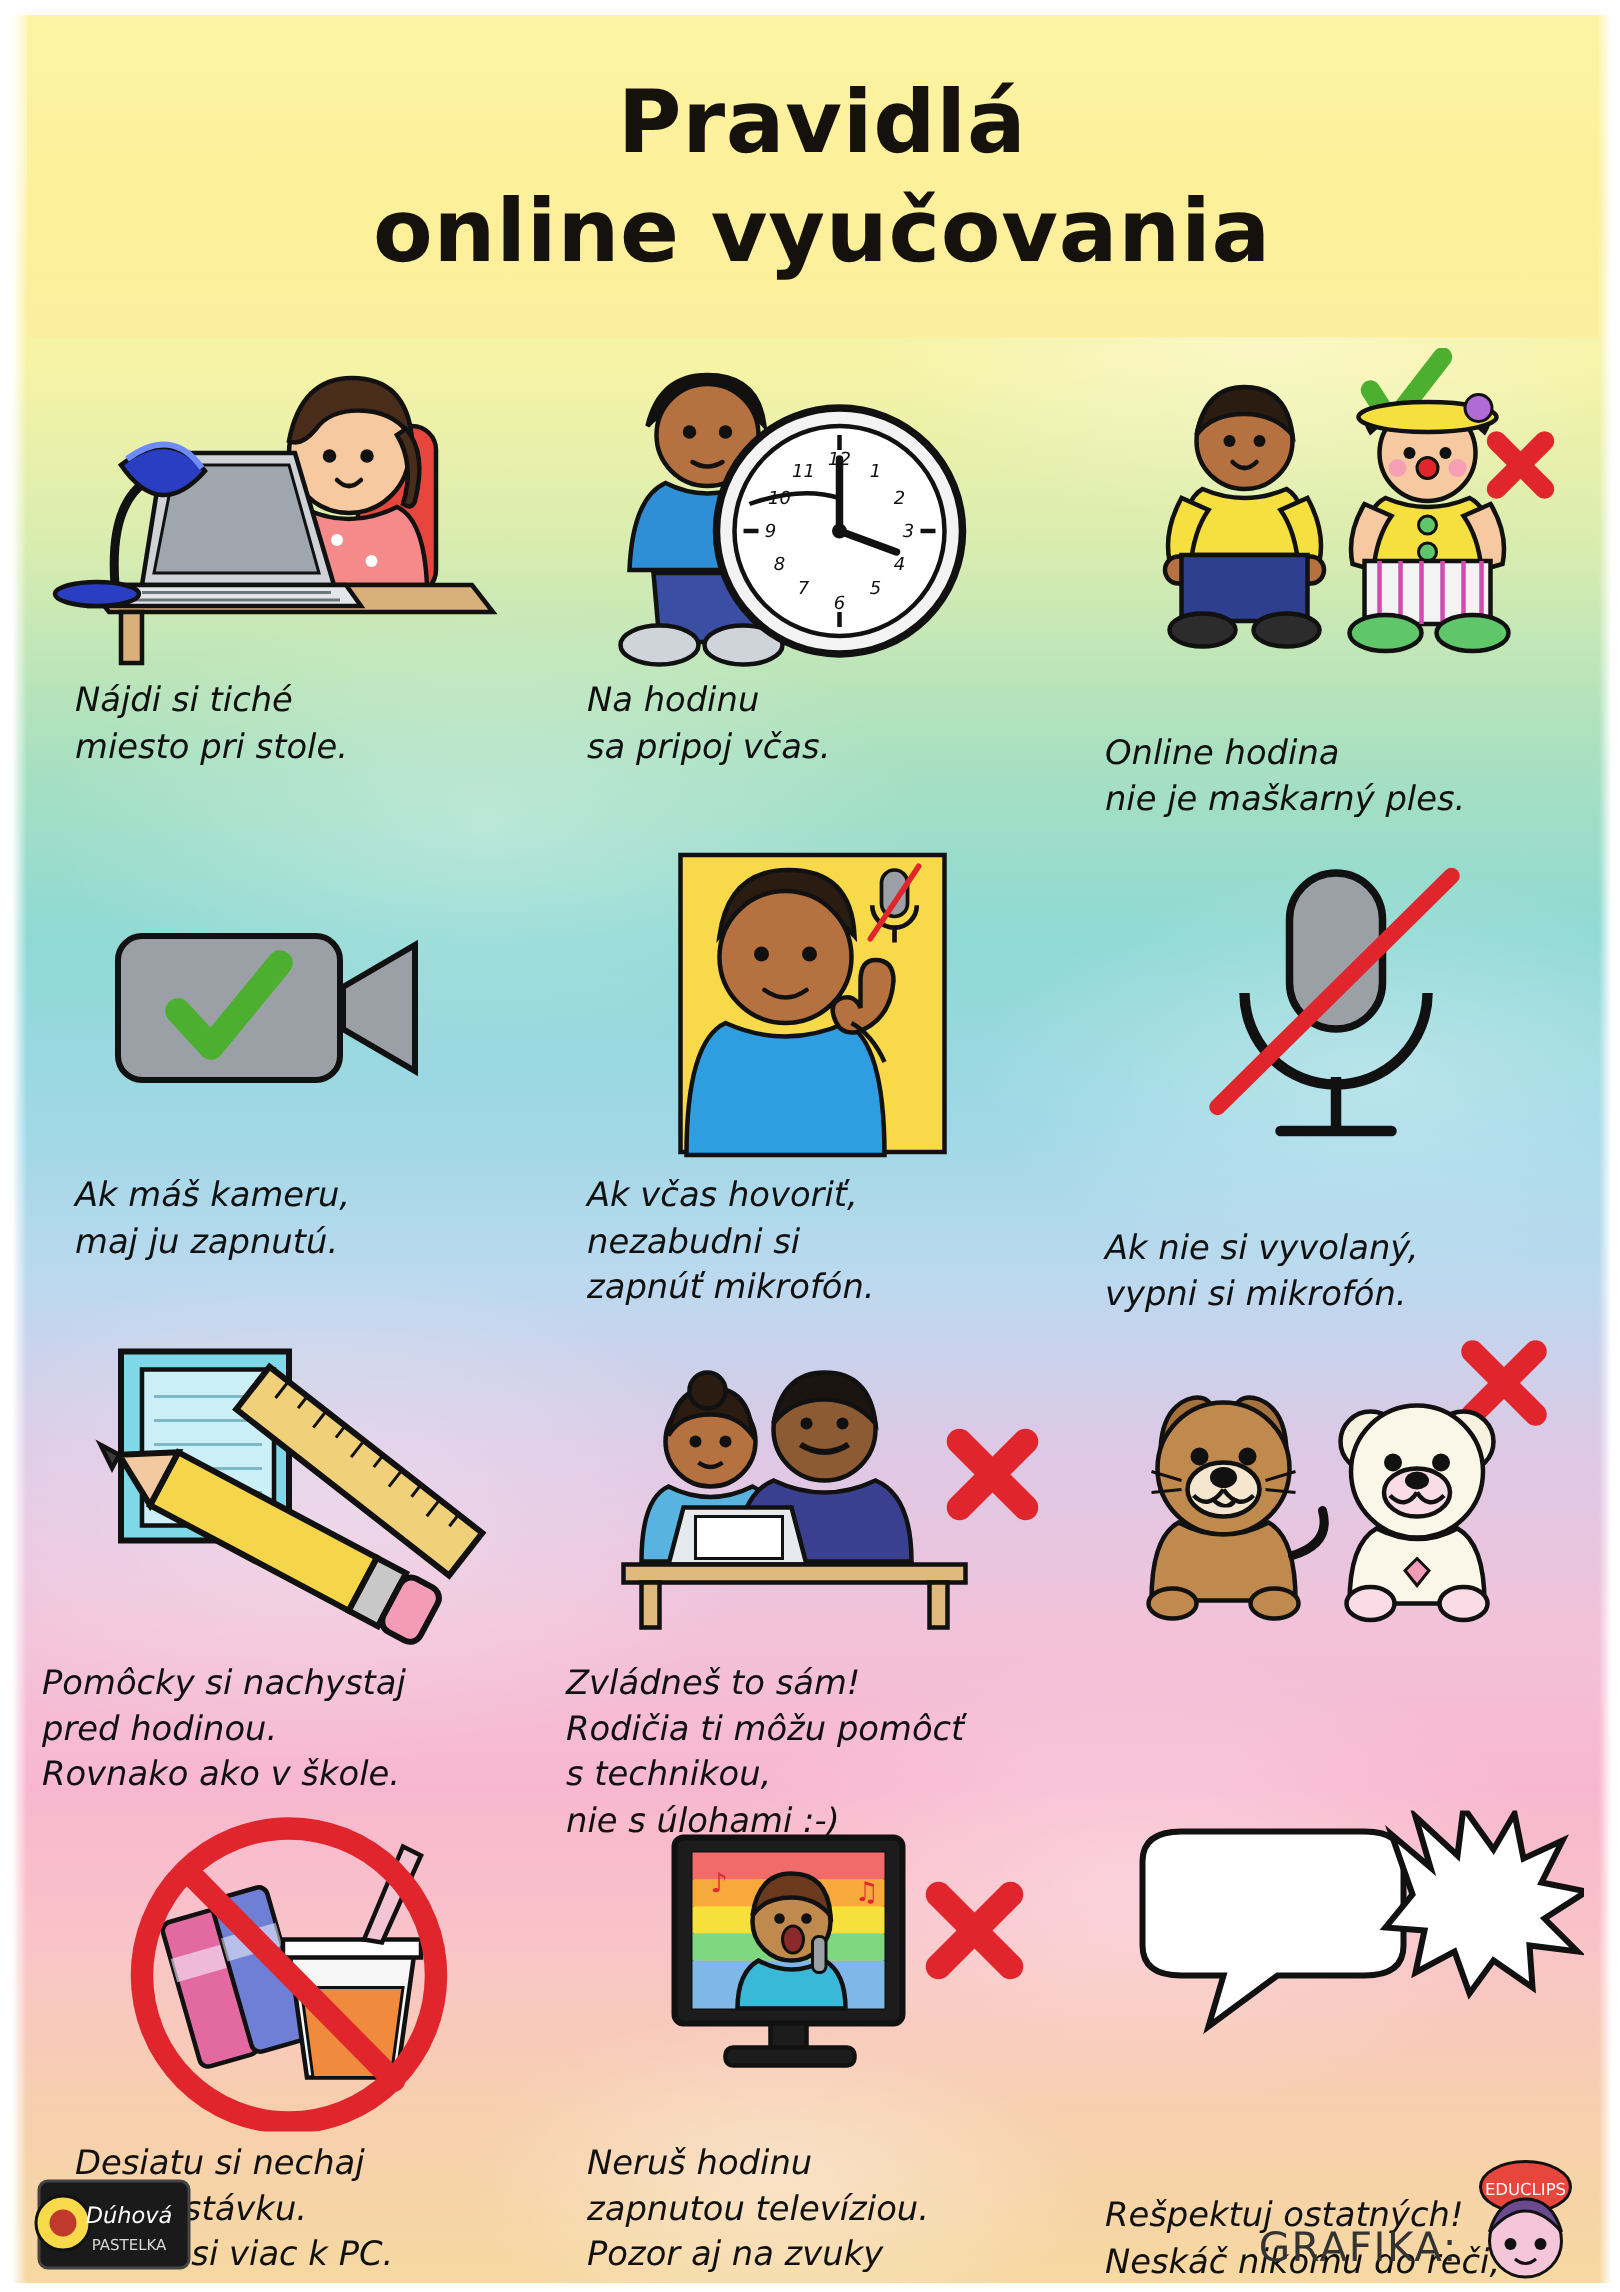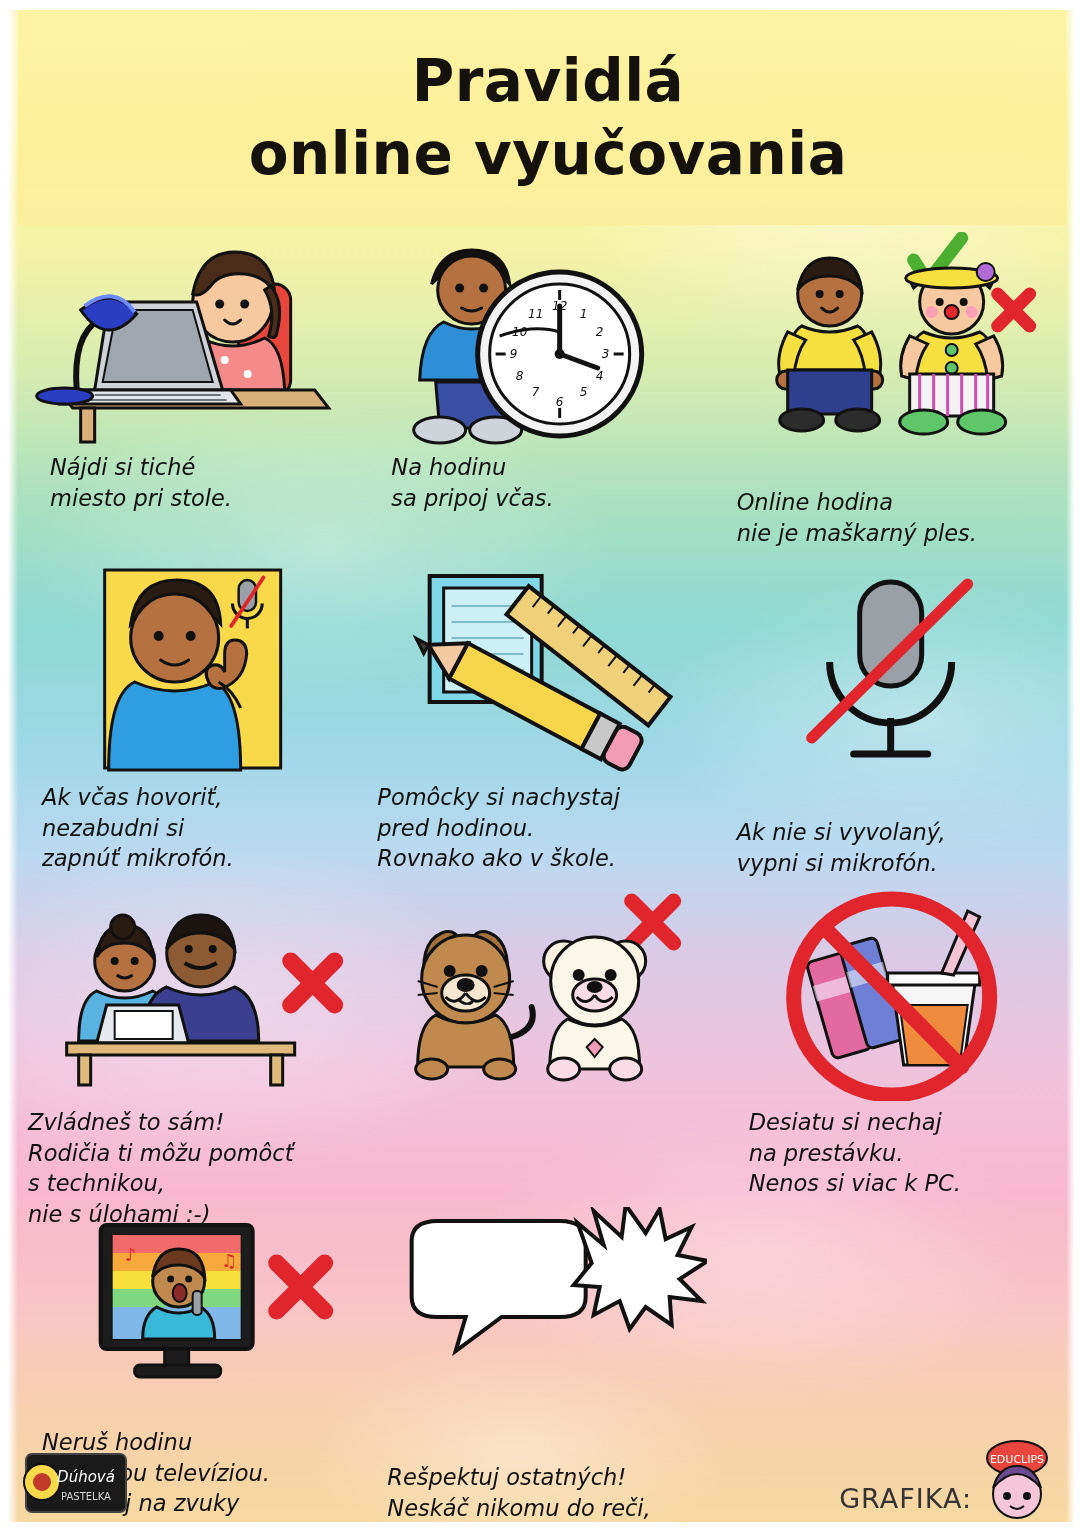--- a/index.html
+++ b/index.html
@@ -308,20 +308,31 @@
           <g stroke="#e0262c" stroke-width="13" stroke-linecap="round">
             <line x1="256" y1="62" x2="288" y2="94"></line>
             <line x1="288" y1="62" x2="256" y2="94"></line>
           </g>
         </svg>
       </div>
       <div class="caption cap-pad-c">Online hodina
 nie je maškarný ples.</div>
     </div>
 
+    <div class="cell">
+      <div class="art">
+        <svg class="svgwrap" viewBox="0 0 300 214" xmlns="http://www.w3.org/2000/svg">
+          <rect x="36" y="62" width="148" height="96" rx="16" fill="#9aa0a6" stroke="#111" stroke-width="4"></rect>
+          <path d="M186 96 l48 -28 v84 l-48 -28z" fill="#9aa0a6" stroke="#111" stroke-width="4"></path>
+          <path d="M76 112 l22 24 l46 -56" stroke="#4caf2f" stroke-width="17" fill="none" stroke-linecap="round" stroke-linejoin="round"></path>
+        </svg>
+      </div>
+      <div class="caption cap-pad-a">Ak máš kameru,
+maj ju zapnutú.</div>
+    </div>
 
     <div class="cell">
       <div class="art">
         <svg class="svgwrap" viewBox="0 0 300 214" xmlns="http://www.w3.org/2000/svg">
           <rect x="62" y="8" width="176" height="198" fill="#f7d94a" stroke="#111" stroke-width="3"></rect>
 
           <g transform="translate(196,18) scale(0.62)">
             <rect x="0" y="0" width="28" height="50" rx="14" fill="#9aa0a6" stroke="#111" stroke-width="4"></rect>
             <path d="M-10 38 a24 24 0 0 0 48 0" stroke="#111" stroke-width="5" fill="none"></path>
             <line x1="14" y1="62" x2="14" y2="78" stroke="#111" stroke-width="5"></line>
@@ -337,20 +348,34 @@
           <path d="M118 98 q14 10 28 0" stroke="#111" stroke-width="3" fill="none" stroke-linecap="round"></path>
           <path d="M92 120 q40 18 80 0 q26 12 26 88 h-132 q0 -76 26 -88z" fill="#2e9ee0" stroke="#111" stroke-width="3"></path>
 
           <path d="M180 126 q22 -8 24 -34 q0 -14 -12 -14 q-10 0 -10 14 l0 18 q-4 -10 -14 -6 q-8 4 -2 16 q4 8 14 6z" fill="#b5713f" stroke="#111" stroke-width="3"></path>
           <path d="M176 120 q14 8 22 26" stroke="#111" stroke-width="3" fill="none"></path>
         </svg>
       </div>
       <div class="caption cap-pad-b">Ak včas hovoriť,
 nezabudni si
 zapnúť mikrofón.</div>
+    </div>
+
+    <div class="cell">
+      <div class="art">
+        <svg class="svgwrap" viewBox="0 0 300 214" xmlns="http://www.w3.org/2000/svg">
+          <rect x="118" y="20" width="62" height="104" rx="31" fill="#9aa0a6" stroke="#111" stroke-width="5"></rect>
+          <path d="M88 100 a61 61 0 0 0 122 0" stroke="#111" stroke-width="7" fill="none"></path>
+          <line x1="149" y1="156" x2="149" y2="190" stroke="#111" stroke-width="7"></line>
+          <line x1="112" y1="192" x2="186" y2="192" stroke="#111" stroke-width="7" stroke-linecap="round"></line>
+          <line x1="70" y1="176" x2="226" y2="22" stroke="#e0262c" stroke-width="11" stroke-linecap="round"></line>
+        </svg>
+      </div>
+      <div class="caption cap-pad-c">Ak nie si vyvolaný,
+vypni si mikrofón.</div>
     </div>
 
     <div class="cell">
       <div class="art">
         <svg class="svgwrap" viewBox="0 0 300 214" xmlns="http://www.w3.org/2000/svg">
 
           <rect x="38" y="14" width="112" height="126" fill="#7fd8e8" stroke="#111" stroke-width="4"></rect>
           <rect x="52" y="26" width="88" height="104" fill="#ccf0f7" stroke="#111" stroke-width="3"></rect>
           <g stroke="#7fb9c8" stroke-width="2">
             <line x1="60" y1="44" x2="132" y2="44"></line>
@@ -386,34 +411,20 @@
         </svg>
       </div>
       <div class="caption">Pomôcky si nachystaj
 pred hodinou.
 Rovnako ako v škole.</div>
     </div>
 
     <div class="cell">
       <div class="art">
         <svg class="svgwrap" viewBox="0 0 300 214" xmlns="http://www.w3.org/2000/svg">
-          <rect x="118" y="20" width="62" height="104" rx="31" fill="#9aa0a6" stroke="#111" stroke-width="5"></rect>
-          <path d="M88 100 a61 61 0 0 0 122 0" stroke="#111" stroke-width="7" fill="none"></path>
-          <line x1="149" y1="156" x2="149" y2="190" stroke="#111" stroke-width="7"></line>
-          <line x1="112" y1="192" x2="186" y2="192" stroke="#111" stroke-width="7" stroke-linecap="round"></line>
-          <line x1="70" y1="176" x2="226" y2="22" stroke="#e0262c" stroke-width="11" stroke-linecap="round"></line>
-        </svg>
-      </div>
-      <div class="caption cap-pad-c">Ak nie si vyvolaný,
-vypni si mikrofón.</div>
-    </div>
-
-    <div class="cell">
-      <div class="art">
-        <svg class="svgwrap" viewBox="0 0 300 214" xmlns="http://www.w3.org/2000/svg">
 
           <circle cx="82" cy="74" r="30" fill="#b5713f" stroke="#111" stroke-width="3"></circle>
           <path d="M54 70 q4 -32 28 -32 q26 0 28 32 q-10 -14 -28 -14 q-20 0 -28 14z" fill="#2b1c12" stroke="#111" stroke-width="3"></path>
           <circle cx="80" cy="40" r="12" fill="#2b1c12" stroke="#111" stroke-width="3"></circle>
           <circle cx="72" cy="74" r="4" fill="#111"></circle>
           <circle cx="92" cy="74" r="4" fill="#111"></circle>
           <path d="M74 88 q8 6 16 0" stroke="#111" stroke-width="3" fill="none"></path>
           <path d="M54 104 q28 14 56 0 q18 8 18 50 h-92 q0 -42 18 -50z" fill="#59b3e0" stroke="#111" stroke-width="3"></path>
 
           <circle cx="158" cy="66" r="34" fill="#8c5a33" stroke="#111" stroke-width="3"></circle>

